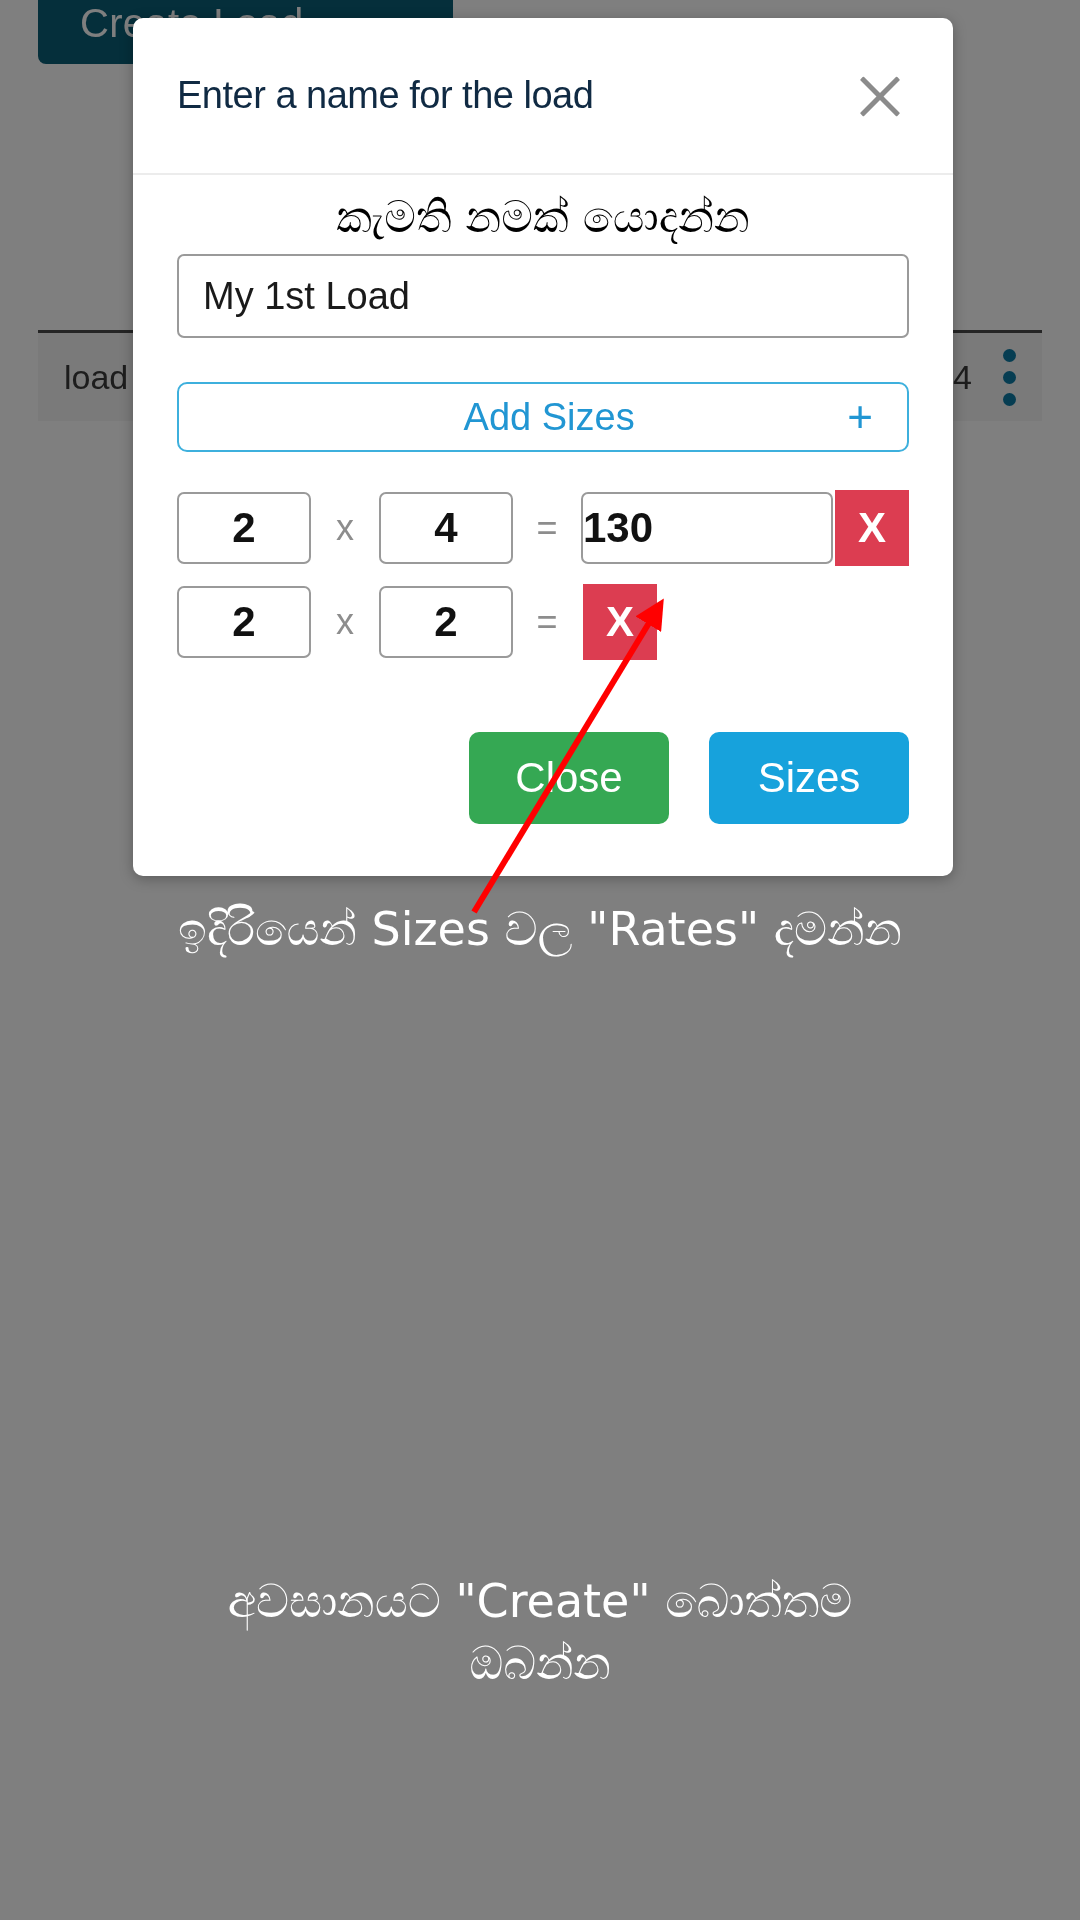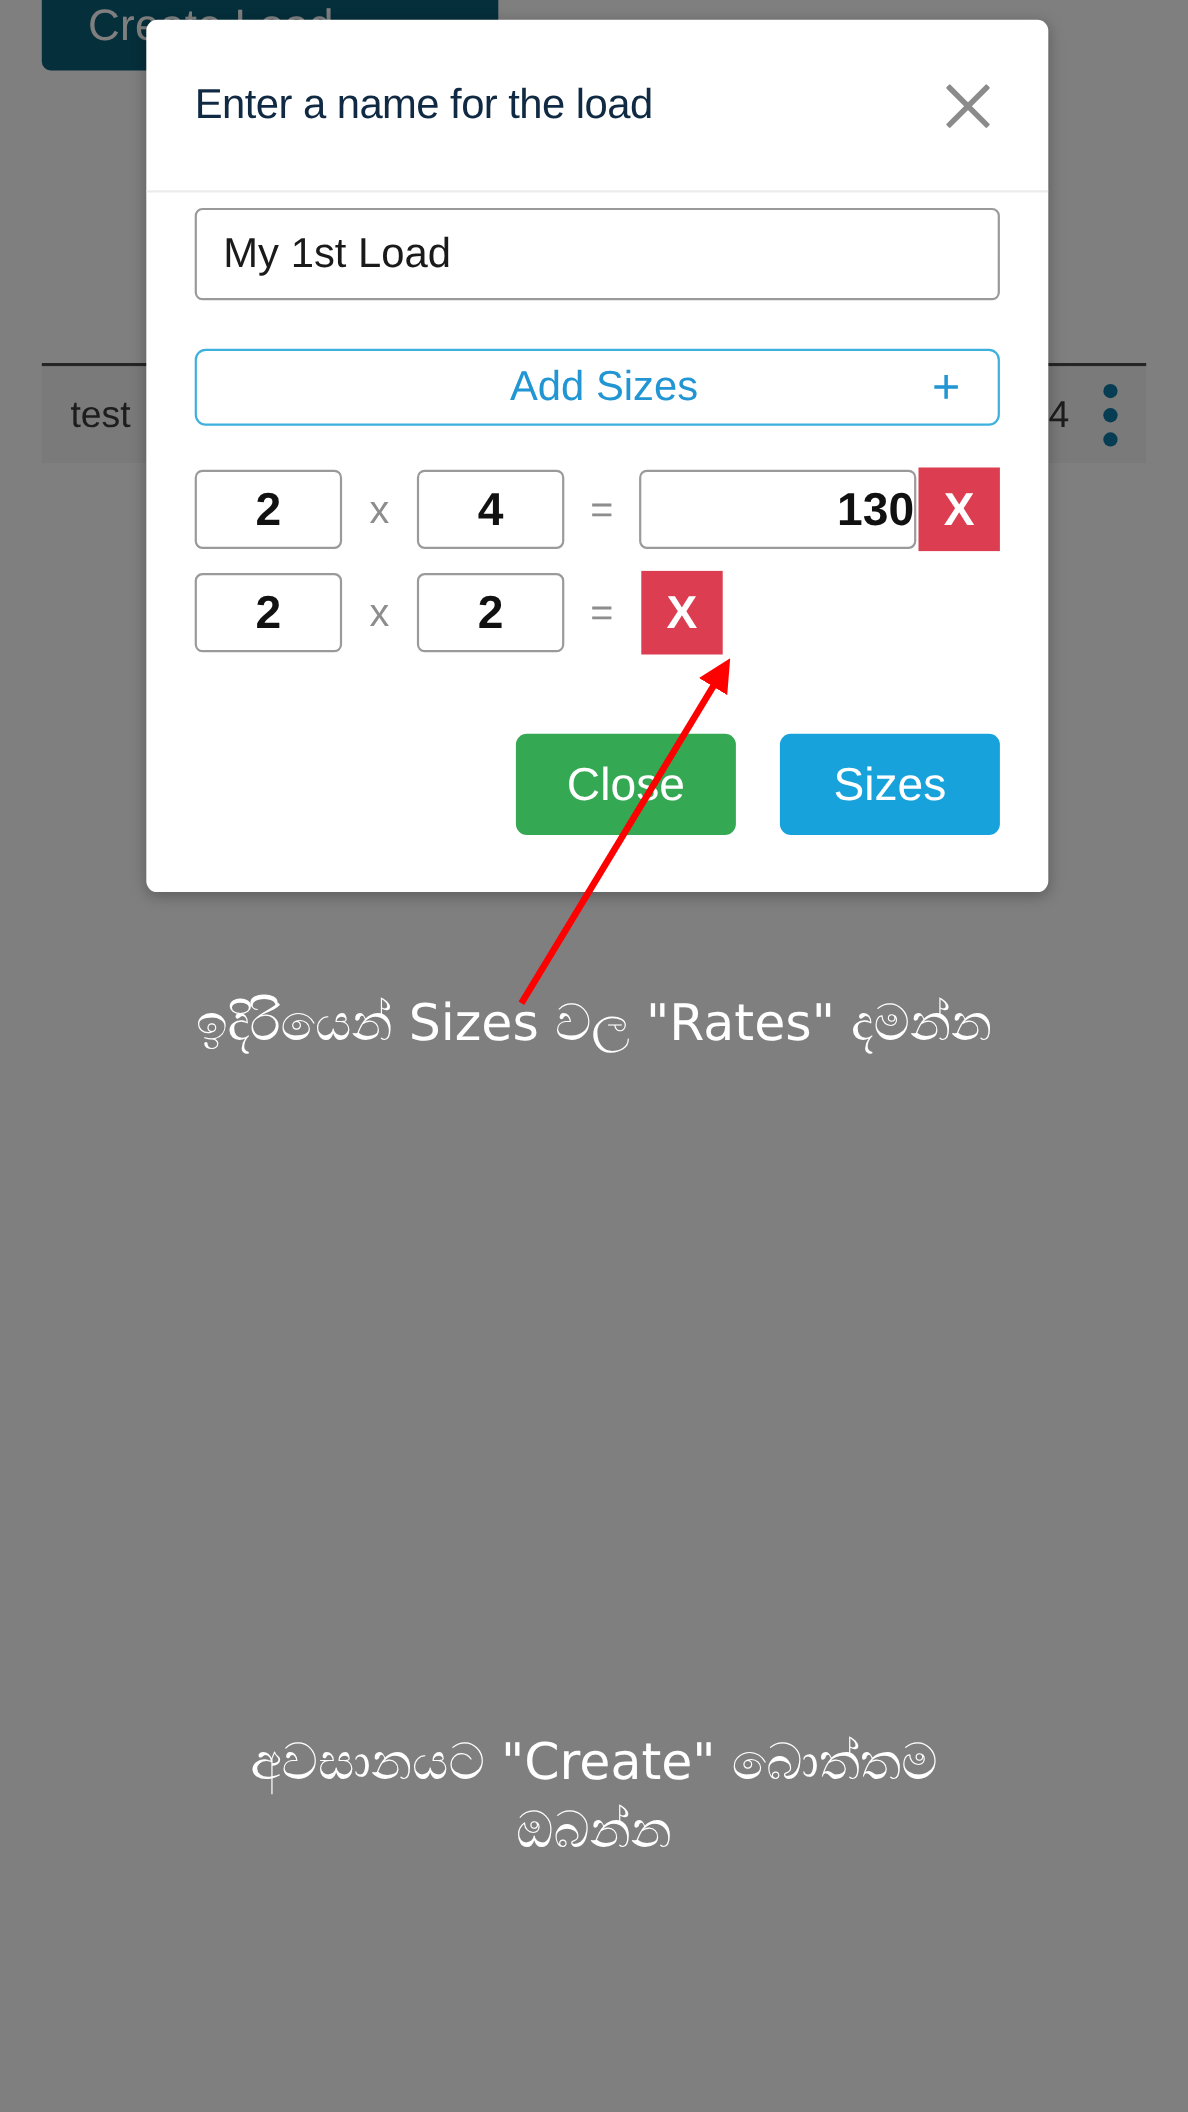--- a/index.html
+++ b/index.html
@@ -230,21 +230,21 @@
 
   .size-row .rate-input {
     flex: 1 1 auto;
     height: 72px;
     border: 2px solid #9a9a9a;
     border-radius: 7px;
     background: #ffffff;
     font-size: 42px;
     font-weight: bold;
     color: #111111;
-    text-align: right;
+    text-align: left;
     font-family: "Liberation Sans", sans-serif;
     outline: none;
     min-width: 0;
   }
 
   .size-row .delete-button {
     width: 74px;
     height: 76px;
     flex: 0 0 auto;
     background: #dc3d51;
@@ -308,21 +308,21 @@
 
     <div id="create-load-button">
       <span>Create Load</span>
     </div>
 
     <div id="loads-heading">Loads</div>
 
     <div id="loads-table">
       <div class="thead-rule"></div>
       <div class="row">
-        <span class="cell-name">test</span>
+        <span class="cell-name">load</span>
         <span class="cell-spacer"></span>
         <span class="cell-count">4</span>
         <span class="kebab-icon">
           <span></span>
           <span></span>
           <span></span>
         </span>
       </div>
     </div>
   </div>
@@ -331,20 +331,21 @@
 
   <div id="modal">
 
     <div id="modal-header">
       <div id="modal-title">Enter a name for the load</div>
       <div id="close-icon-button"></div>
     </div>
 
     <div id="modal-body">
 
+      <div class="sinhala-hint">කැමති නමක් යොදන්න</div>
 
       <input id="load-name-input" type="text" value="My 1st Load" style="">
 
       <div id="add-sizes-button">
         <span class="label">Add Sizes</span>
         <span class="plus">+</span>
       </div>
 
       <div id="size-rows">
 

